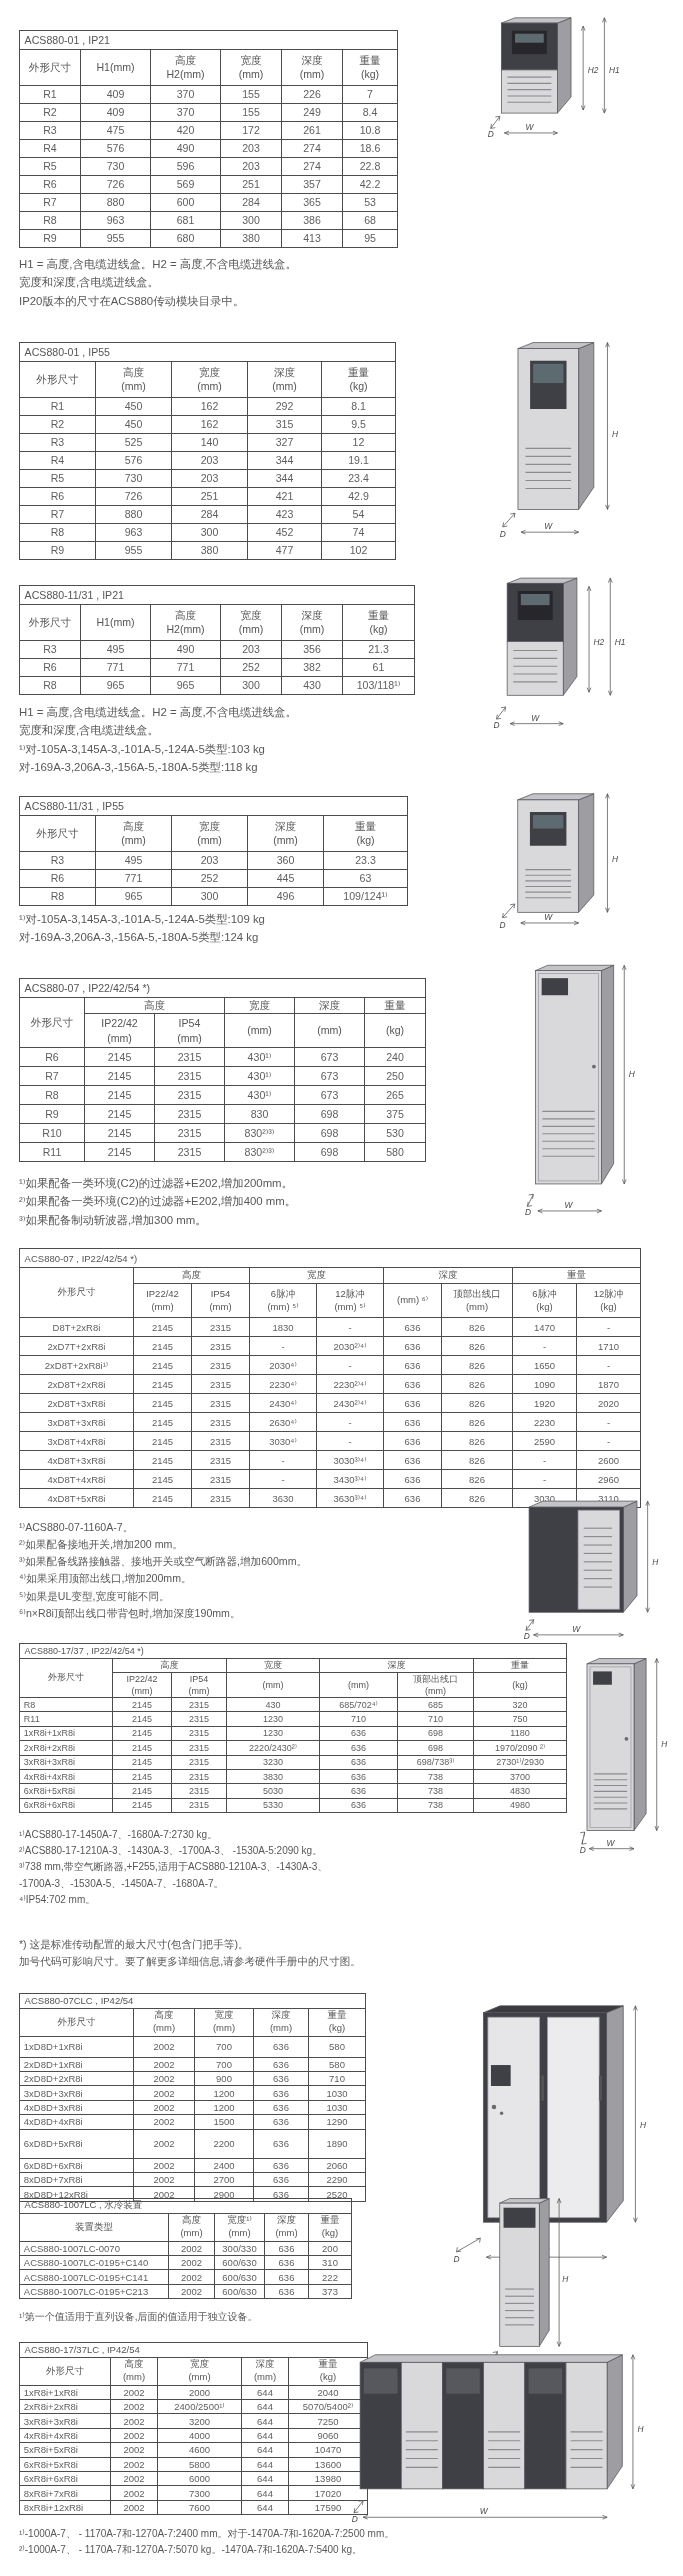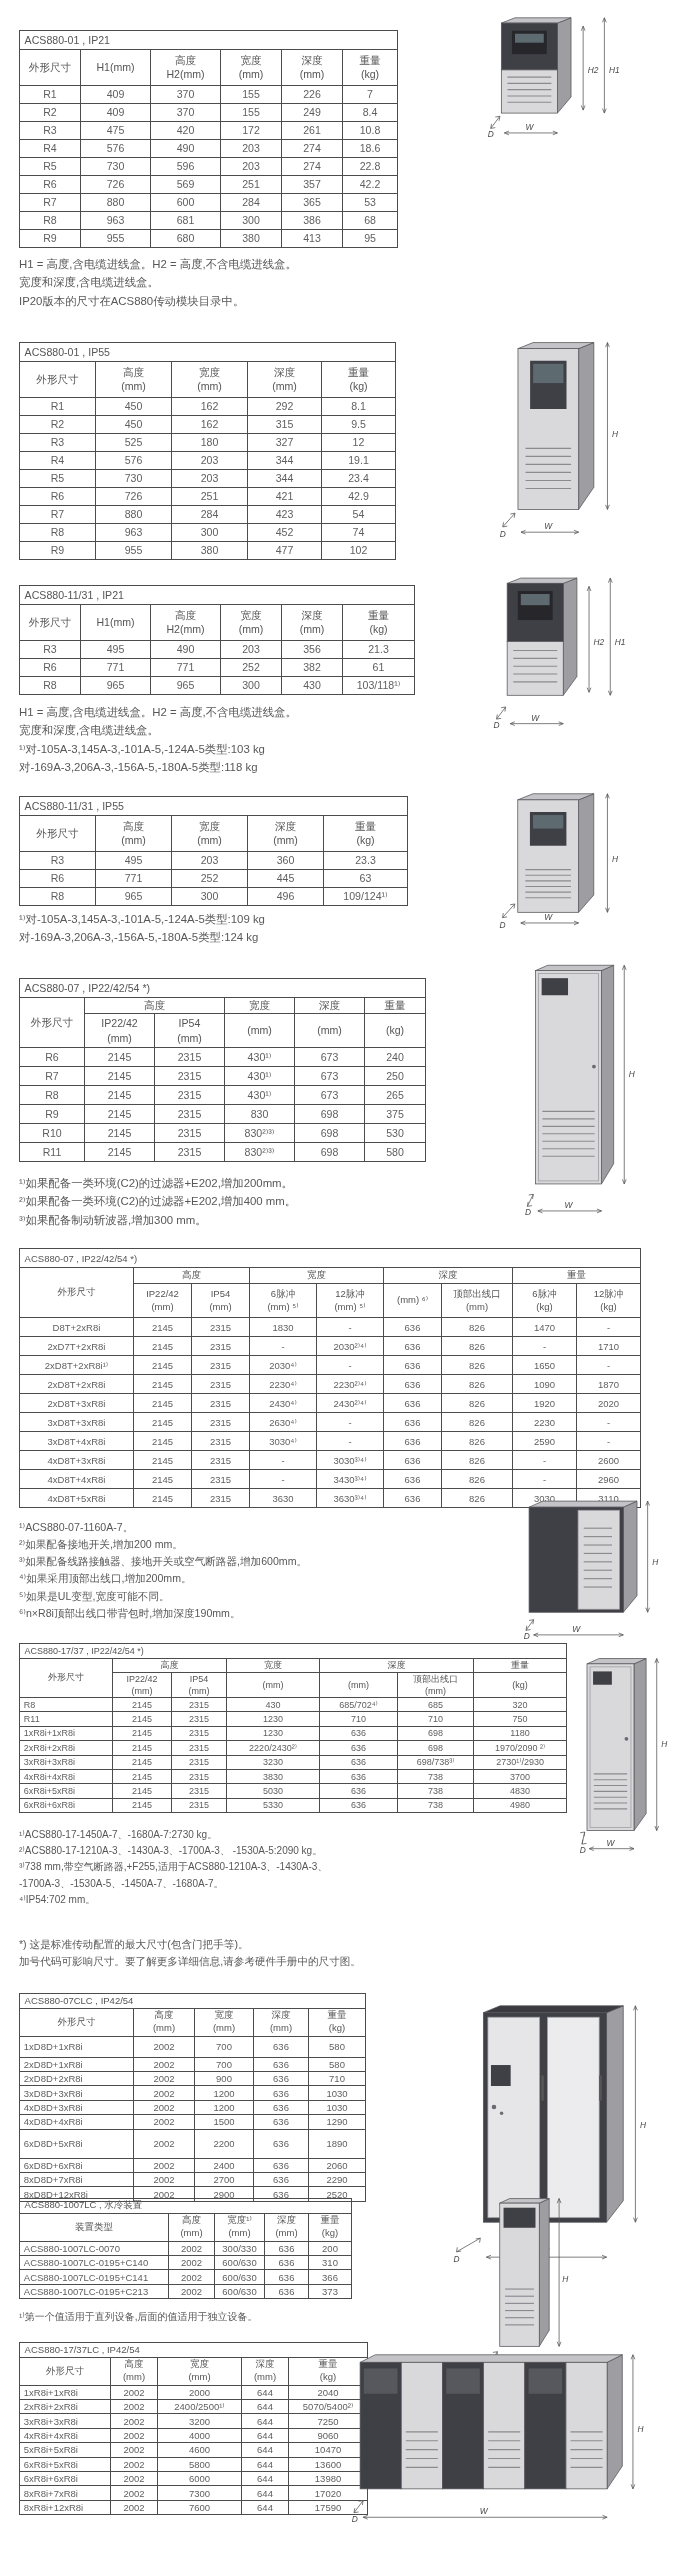--- a/index.html
+++ b/index.html
@@ -218,21 +218,21 @@
           <tr style="height: 18px;">
             <td>R2</td>
             <td>450</td>
             <td>162</td>
             <td>315</td>
             <td>9.5</td>
           </tr>
           <tr style="height: 18px;">
             <td>R3</td>
             <td>525</td>
-            <td>180</td>
+            <td>140</td>
             <td>327</td>
             <td>12</td>
           </tr>
           <tr style="height: 18px;">
             <td>R4</td>
             <td>576</td>
             <td>203</td>
             <td>344</td>
             <td>19.1</td>
           </tr>
@@ -1174,21 +1174,21 @@
             <td>2002</td>
             <td>600/630</td>
             <td>636</td>
             <td>310</td>
           </tr>
           <tr style="height: 14.4px;">
             <td class="leftcol">ACS880-1007LC-0195+C141</td>
             <td>2002</td>
             <td>600/630</td>
             <td>636</td>
-            <td>366</td>
+            <td>222</td>
           </tr>
           <tr style="height: 14.4px;">
             <td class="leftcol">ACS880-1007LC-0195+C213</td>
             <td>2002</td>
             <td>600/630</td>
             <td>636</td>
             <td>373</td>
           </tr>
         </tbody>
       </table>
@@ -1315,20 +1315,24 @@
           </tr>
           <tr style="height: 14.4px;">
             <td class="leftcol">8xR8i+12xR8i</td>
             <td>2002</td>
             <td>7600</td>
             <td>644</td>
             <td>17590</td>
           </tr>
         </tbody>
       </table>
+    </div>
+    <div class="abs notes" style="left: 19px; top: 2526px; width: 471px; font-size: 10px;">
+      <div>¹⁾-1000A-7、 - 1170A-7和-1270A-7:2400 mm。对于-1470A-7和-1620A-7:2500 mm。</div>
+      <div>²⁾-1000A-7、 - 1170A-7和-1270A-7:5070 kg。-1470A-7和-1620A-7:5400 kg。</div>
     </div>
     <div class="abs" style="left: 351px; top: 2344px; width: 325px; height: 181px;"><svg width="325" height="181" viewBox="0 0 428 238" xmlns="http://www.w3.org/2000/svg">
         <polygon points="337.28000000000003,24 357.28000000000003,14 357.28000000000003,160.608 337.28000000000003,190.6" fill="#9d9da2" stroke="#55555a"></polygon>
         <polygon points="12,24 32,14 357.28000000000003,14 337.28000000000003,24" fill="#c4c4c8" stroke="#55555a"></polygon>
         <rect x="12" y="24" width="54.21333333333334" height="166.6" fill="#3f3f46" stroke="#55555a"></rect>
         <rect x="17" y="32" width="44.21333333333334" height="33.32" fill="#57575e"></rect>
         <rect x="66.21333333333334" y="24" width="54.21333333333334" height="166.6" fill="#d9d9db" stroke="#55555a"></rect>
         <line x1="72.21333333333334" y1="115.63000000000001" x2="114.42666666666668" y2="115.63000000000001" stroke="#8a8a90" stroke-width="1.5"></line>
         <line x1="72.21333333333334" y1="127.29200000000002" x2="114.42666666666668" y2="127.29200000000002" stroke="#8a8a90" stroke-width="1.5"></line>
         <line x1="72.21333333333334" y1="138.954" x2="114.42666666666668" y2="138.954" stroke="#8a8a90" stroke-width="1.5"></line>

